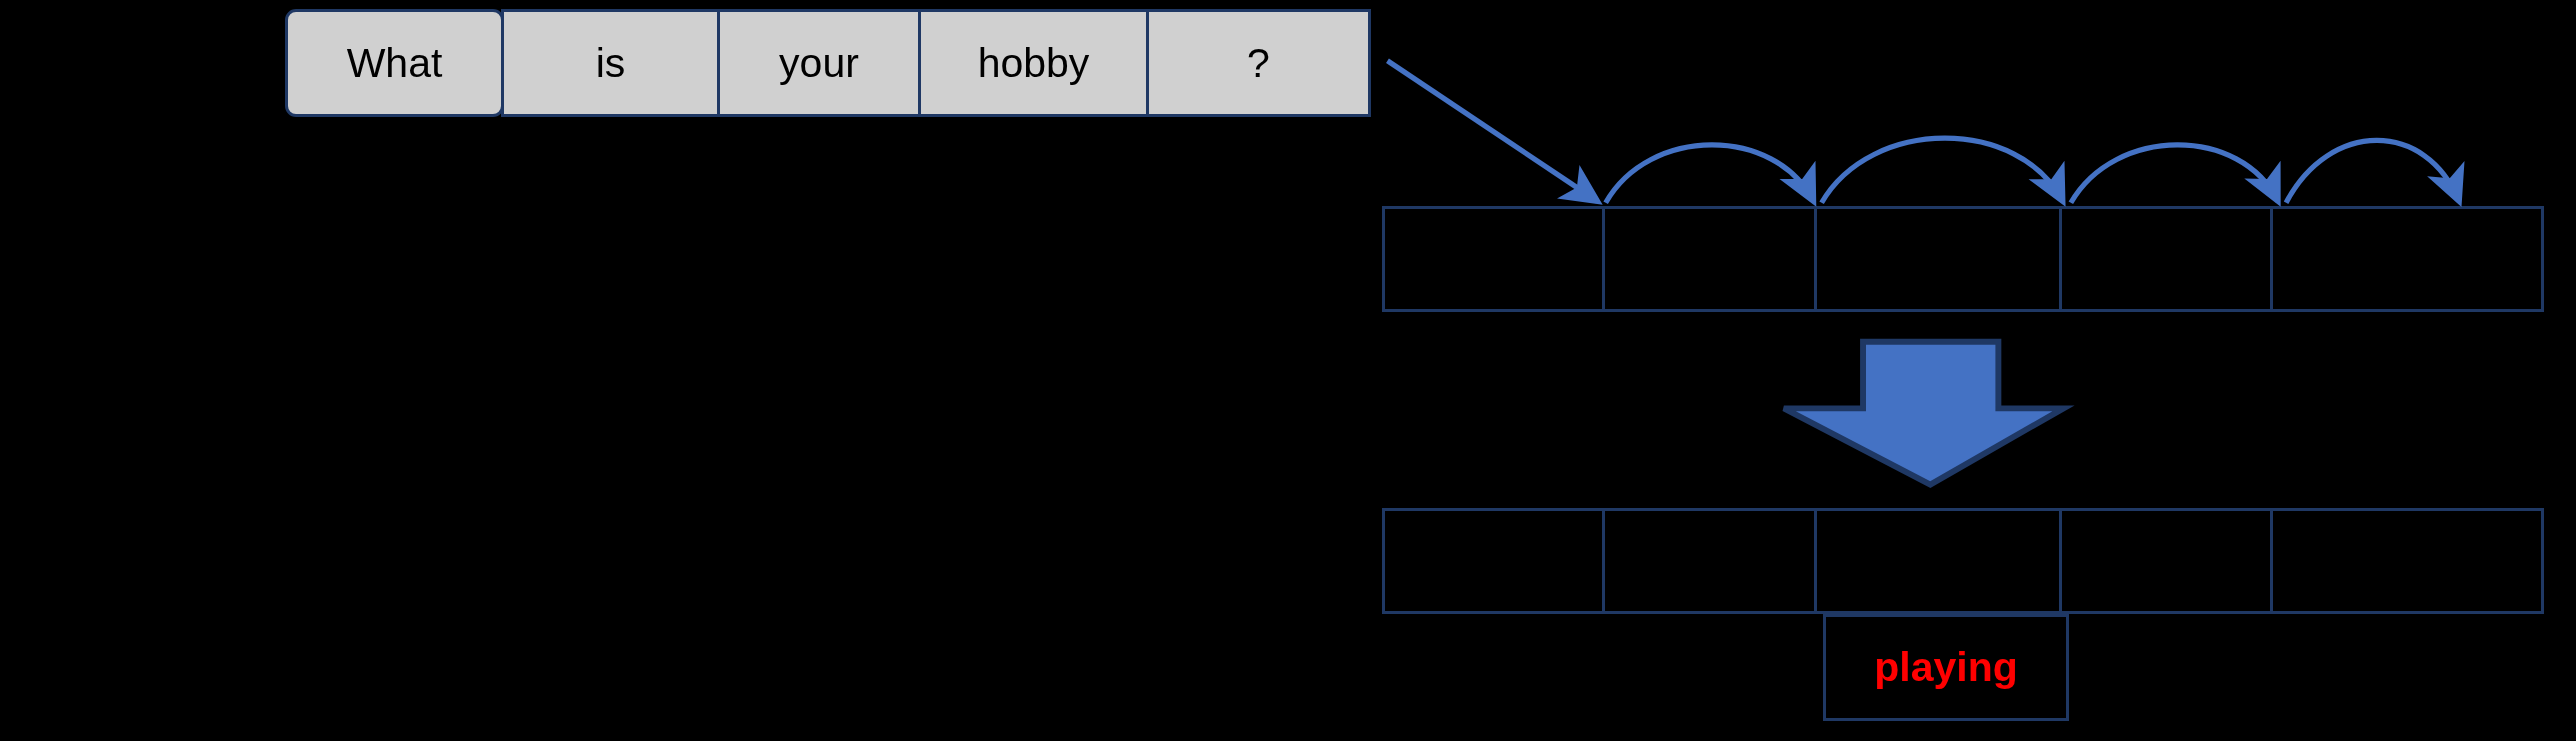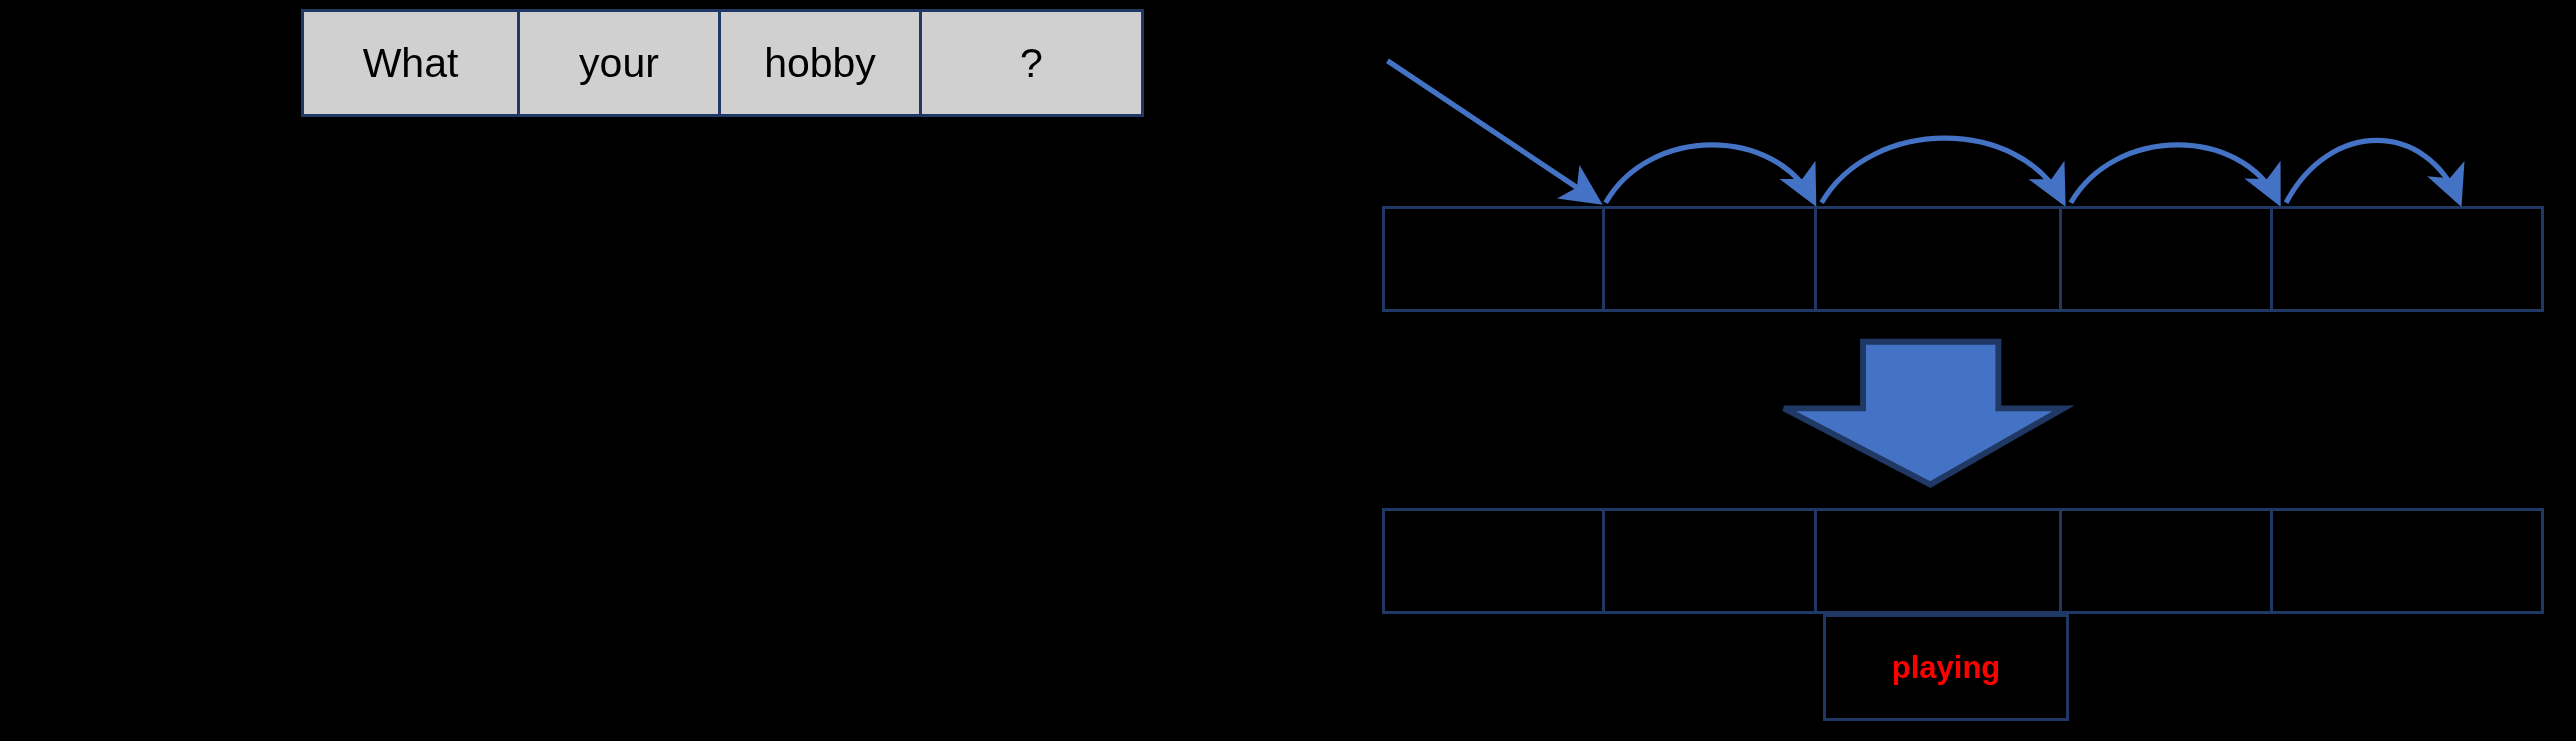--- a/index.html
+++ b/index.html
@@ -31,21 +31,21 @@
     margin-left: -3px;
     box-sizing: border-box;
     display: flex;
     align-items: center;
     justify-content: center;
     color: #000000;
     font-size: 41px;
     line-height: 1;
     letter-spacing: 0px;
   }
-  .src-cell:first-child { margin-left: 16px; }
+  .src-cell:first-child { margin-left: 0; border-radius: 11px; }
 
   
   .grid-row {
     position: absolute;
     height: 106px;
     display: flex;
     box-sizing: border-box;
   }
   .grid-cell {
     background: #000000;
@@ -72,21 +72,21 @@
     height: 107px;
     border: 3.7px solid #1f3864;
     box-sizing: border-box;
     background: #000000;
     display: flex;
     align-items: center;
     justify-content: center;
   }
   #prediction-box .pred-text {
     color: #ff0000;
-    font-size: 31px;
+    font-size: 41px;
     font-weight: bold;
     line-height: 1;
   }
 
   
   #arrow-layer {
     position: absolute;
     left: 0;
     top: 0;
     width: 2576px;
@@ -96,24 +96,27 @@
 </style>
 </head>
 <body>
 
 <div id="stage">
 
   <div id="source-row">
     <div class="src-cell" style="width:219px">
         <span>What</span>
       </div>
+    <div class="src-cell" style="width:219px">
+        <span>is</span>
+      </div>
     <div class="src-cell" style="width:204px">
         <span>your</span>
       </div>
-    <div class="src-cell" style="width:204px">
+    <div class="src-cell" style="width:231px">
         <span>hobby</span>
       </div>
     <div class="src-cell" style="width:225px">
         <span>?</span>
       </div>
   </div>
 
   <div id="decoder-row" class="grid-row">
     <div class="grid-cell" style="width:224px">
         <span></span>

